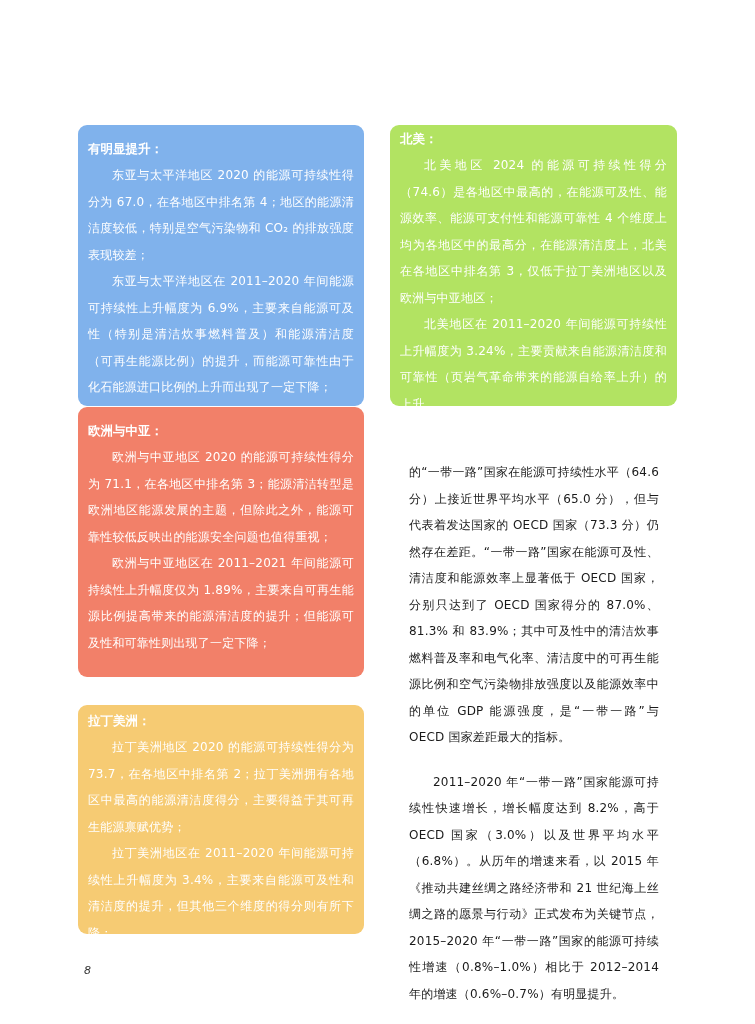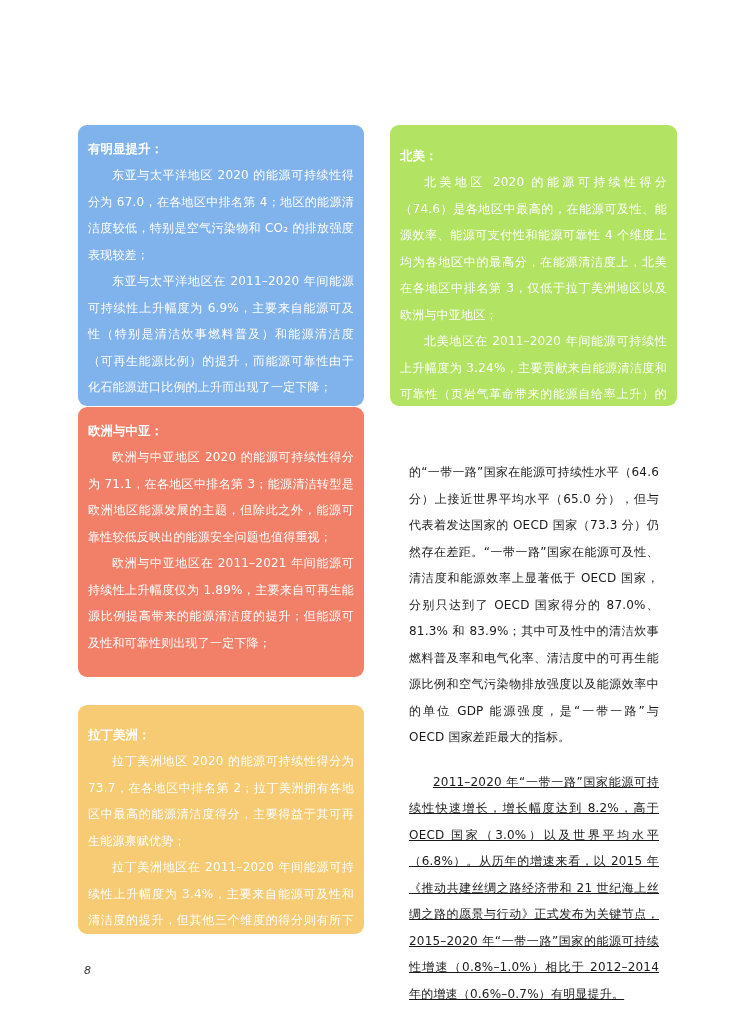--- a/index.html
+++ b/index.html
@@ -7,40 +7,40 @@
     width:755px; height:1024px; background:#ffffff; position:relative; overflow:hidden;
     font-family: "DejaVu Sans", "Liberation Sans", sans-serif;
   }
   .box {
     position:absolute; border-radius:9px; box-sizing:border-box;
     padding:14px 10px 8px 10px; color:#ffffff;
   }
   .box .title { font-weight:bold; font-size:12.5px; line-height:20px; margin-bottom:3px; }
   .box p { margin:0; font-size:12px; line-height:26.5px; text-align:justify; text-indent:2em; letter-spacing:0.2px; }
   #box-east { left:78px; top:125px; width:286px; height:281px; background:#80b2ec; }
-  #box-na { left:390px; top:125px; width:287px; height:281px; background:#b2e362; padding-top:21px; }
+  #box-na { left:390px; top:125px; width:287px; height:281px; background:#b2e362; padding-top:4px; }
   #box-eu { left:78px; top:407px; width:286px; height:270px; background:#f28069; }
-  #box-la { left:78px; top:705px; width:286px; height:229px; background:#f6cb73; padding-top:20px; }
+  #box-la { left:78px; top:705px; width:286px; height:229px; background:#f6cb73; padding-top:6px; }
   #right-text { position:absolute; left:391px; top:441px; width:286px; color:#1a1a1a; }
   #right-text p { margin:18px; font-size:12px; line-height:26.5px; text-align:justify; letter-spacing:0.2px; }
-  #right-text p.indent { text-indent:2em;text-decoration:underline; }
+  #right-text p.indent { text-indent:2em; }
   #page-num { position:absolute; left:84px; top:964px; font-size:11px; font-style:italic; color:#333; }
 </style>
 </head>
 <body>
 
 <div id="box-east" class="box">
   <div class="title">有明显提升：</div>
   <p>东亚与太平洋地区 2020 的能源可持续性得分为 67.0，在各地区中排名第 4；地区的能源清洁度较低，特别是空气污染物和 CO₂ 的排放强度表现较差；</p>
   <p>东亚与太平洋地区在 2011–2020 年间能源可持续性上升幅度为 6.9%，主要来自能源可及性（特别是清洁炊事燃料普及）和能源清洁度（可再生能源比例）的提升，而能源可靠性由于化石能源进口比例的上升而出现了一定下降；</p>
 </div>
 
 <div id="box-na" class="box">
   <div class="title">北美：</div>
-  <p>北美地区 2020 的能源可持续性得分（74.6）是各地区中最高的，在能源可及性、能源效率、能源可支付性和能源可靠性 4 个维度上均为各地区中的最高分，在能源清洁度上，北美在各地区中排名第 3，仅低于拉丁美洲地区以及欧洲与中亚地区；</p>
+  <p>北美地区 2024 的能源可持续性得分（74.6）是各地区中最高的，在能源可及性、能源效率、能源可支付性和能源可靠性 4 个维度上均为各地区中的最高分，在能源清洁度上，北美在各地区中排名第 3，仅低于拉丁美洲地区以及欧洲与中亚地区；</p>
   <p>北美地区在 2011–2020 年间能源可持续性上升幅度为 3.24%，主要贡献来自能源清洁度和可靠性（页岩气革命带来的能源自给率上升）的上升。</p>
 </div>
 
 <div id="box-eu" class="box">
   <div class="title">欧洲与中亚：</div>
   <p>欧洲与中亚地区 2020 的能源可持续性得分为 71.1，在各地区中排名第 3；能源清洁转型是欧洲地区能源发展的主题，但除此之外，能源可靠性较低反映出的能源安全问题也值得重视；</p>
   <p>欧洲与中亚地区在 2011–2021 年间能源可持续性上升幅度仅为 1.89%，主要来自可再生能源比例提高带来的能源清洁度的提升；但能源可及性和可靠性则出现了一定下降；</p>
 </div>
 
 <div id="box-la" class="box">

